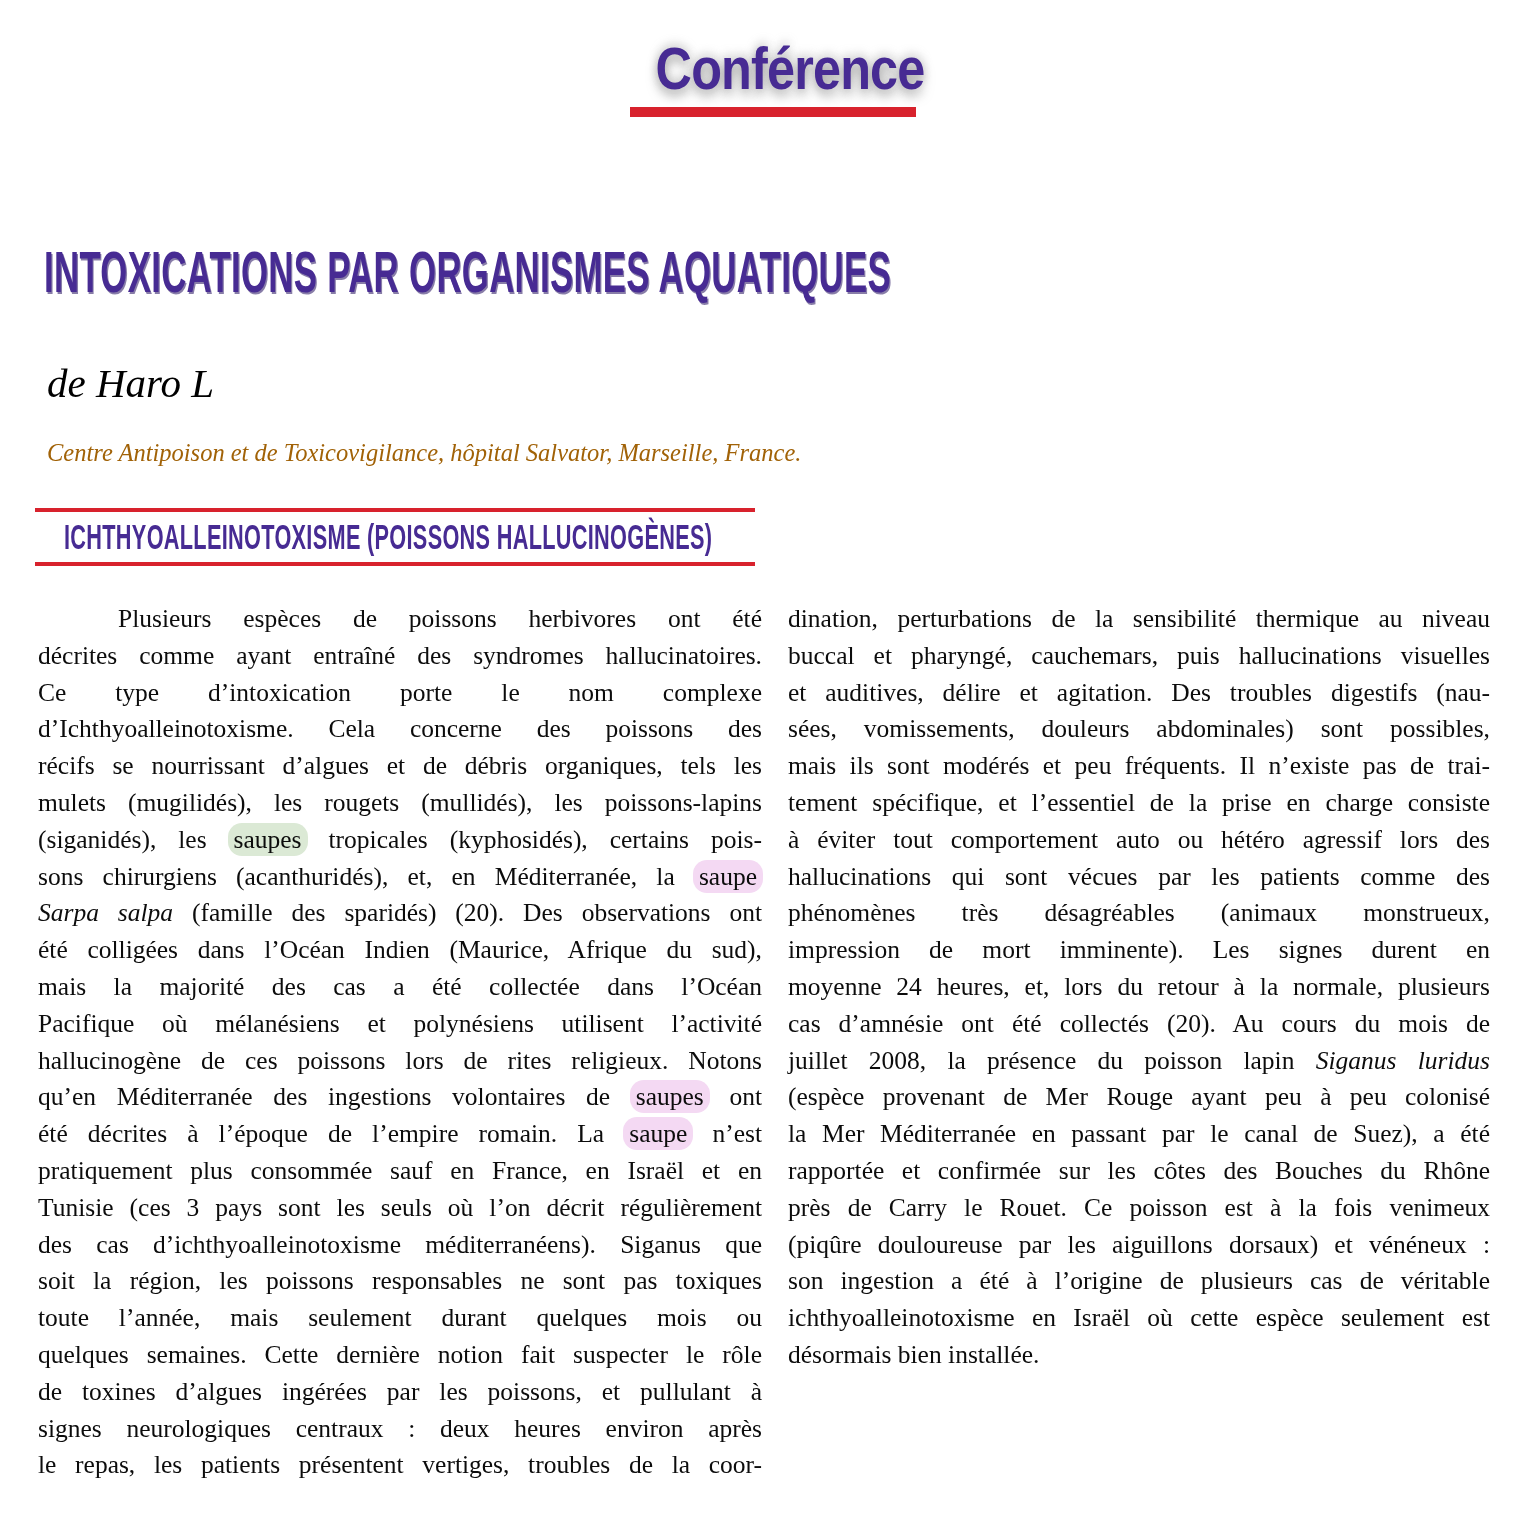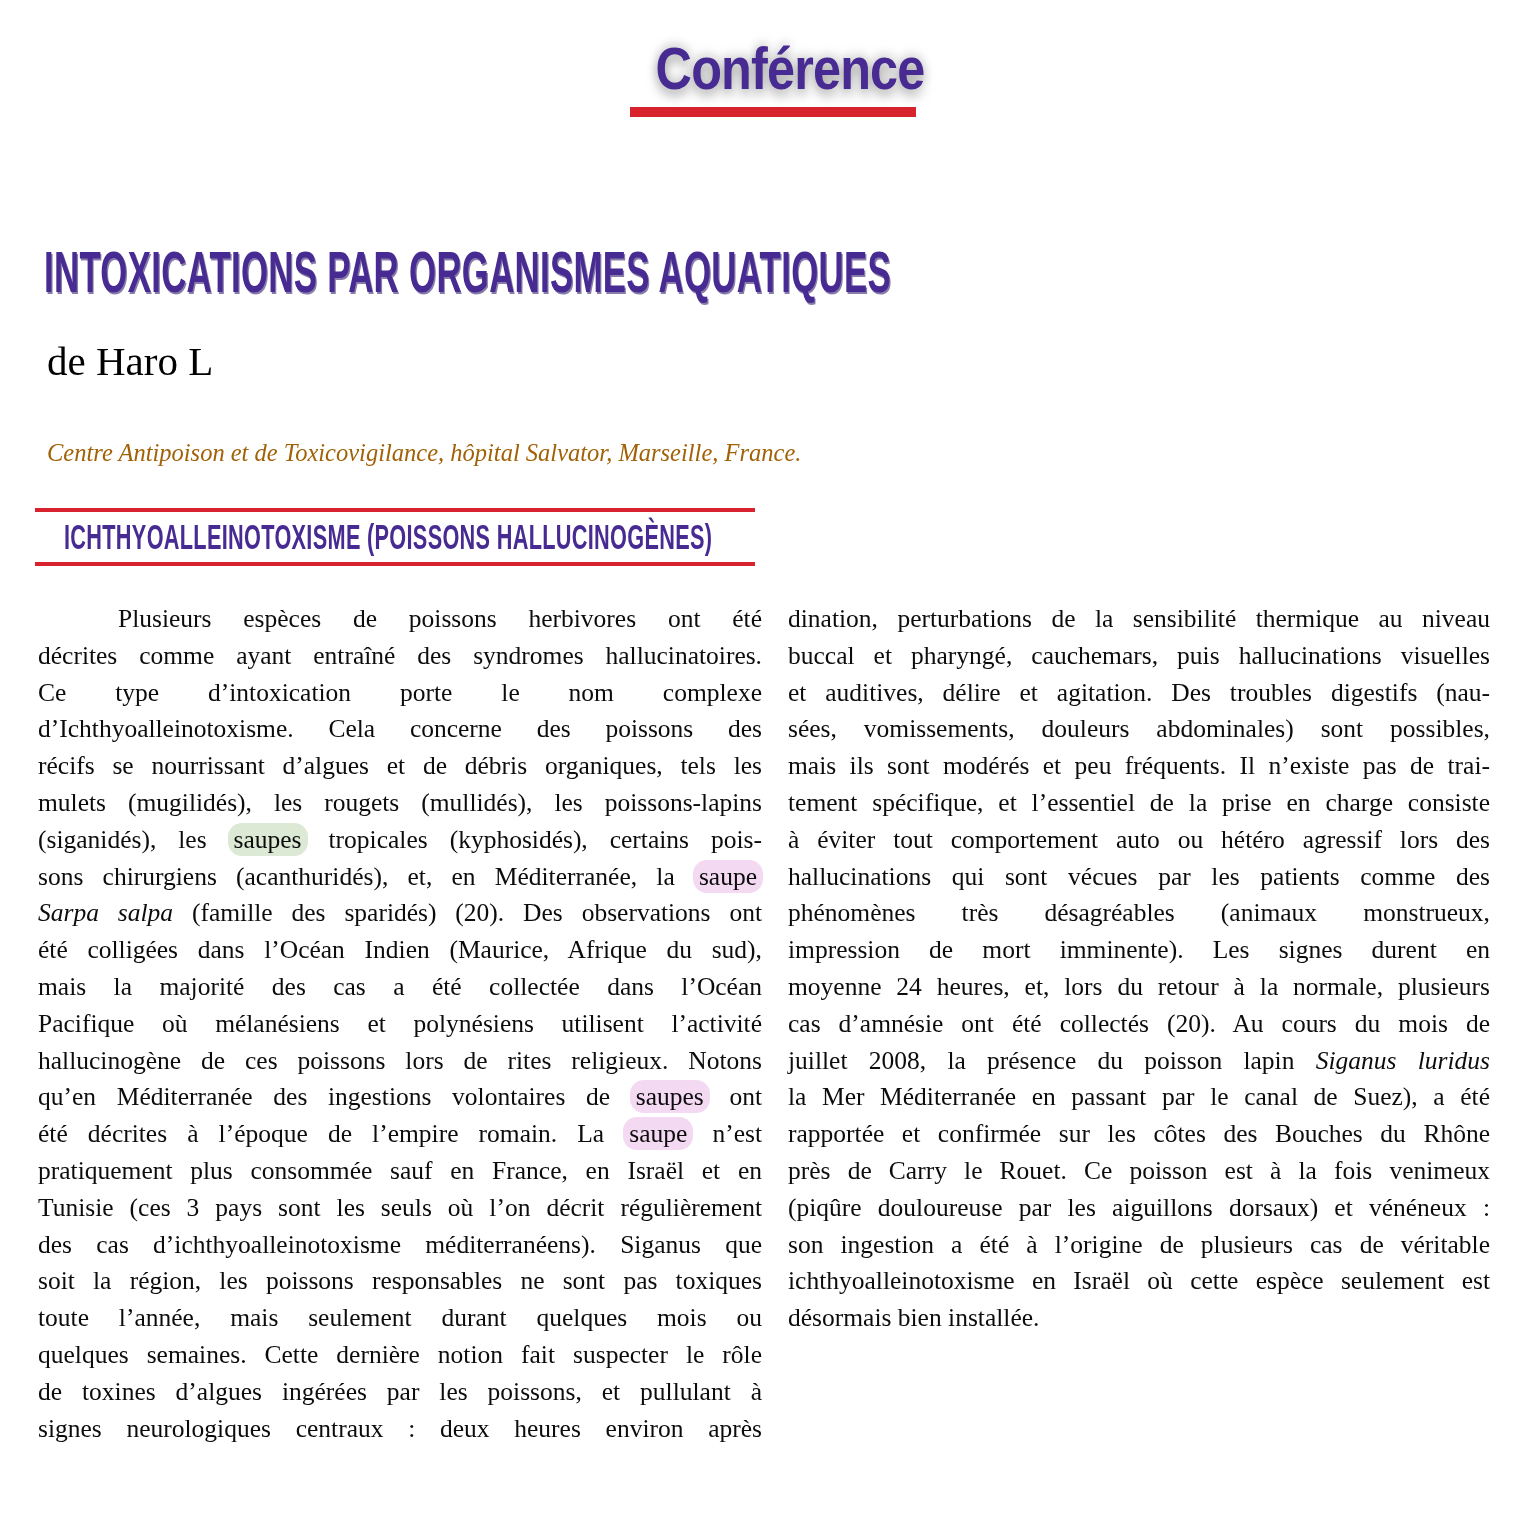--- a/index.html
+++ b/index.html
@@ -62,24 +62,25 @@
     transform: scaleX(0.60);
     transform-origin: left center;
     white-space: nowrap;
     text-shadow: 2px 2px 0 rgba(38,19,96,0.55);
     letter-spacing: 0.5px;
   }
 
   .author {
     position: absolute;
     left: 47px;
-    top: 338px;
+    top: 360px;
     font-size: 41px;
     line-height: 46px;
     color: #000000;
+    font-style: italic;
   }
 
   .affiliation {
     position: absolute;
     left: 47px;
     top: 438px;
     font-size: 24.5px;
     line-height: 30px;
     font-style: italic;
     color: #a16207;
@@ -177,35 +178,37 @@
         <div class="line"><span>qu’en Méditerranée des ingestions volontaires de </span><span class="hp">saupes</span><span> ont</span></div>
         <div class="line"><span>été décrites à l’époque de l’empire romain. La </span><span class="hp">saupe</span><span> n’est</span></div>
         <div class="line"><span>pratiquement plus consommée sauf en France, en Israël et en</span></div>
         <div class="line"><span>Tunisie (ces 3 pays sont les seuls où l’on décrit régulièrement</span></div>
         <div class="line"><span>des cas d’ichthyoalleinotoxisme méditerranéens). Siganus que</span></div>
         <div class="line"><span>soit la région, les poissons responsables ne sont pas toxiques</span></div>
         <div class="line"><span>toute l’année, mais seulement durant quelques mois ou</span></div>
         <div class="line"><span>quelques semaines. Cette dernière notion fait suspecter le rôle</span></div>
         <div class="line"><span>de toxines d’algues ingérées par les poissons, et pullulant à</span></div>
         <div class="line"><span>signes neurologiques centraux : deux heures environ après</span></div>
+        <div class="line"><span>le repas, les patients présentent vertiges, troubles de la coor-</span></div>
       </div>
     <div class="col-right">
         <div class="line"><span>dination, perturbations de la sensibilité thermique au niveau</span></div>
         <div class="line"><span>buccal et pharyngé, cauchemars, puis hallucinations visuelles</span></div>
         <div class="line"><span>et auditives, délire et agitation. Des troubles digestifs (nau-</span></div>
         <div class="line"><span>sées, vomissements, douleurs abdominales) sont possibles,</span></div>
         <div class="line"><span>mais ils sont modérés et peu fréquents. Il n’existe pas de trai-</span></div>
         <div class="line"><span>tement spécifique, et l’essentiel de la prise en charge consiste</span></div>
         <div class="line"><span>à éviter tout comportement auto ou hétéro agressif lors des</span></div>
         <div class="line"><span>hallucinations qui sont vécues par les patients comme des</span></div>
         <div class="line"><span>phénomènes très désagréables (animaux monstrueux,</span></div>
         <div class="line"><span>impression de mort imminente). Les signes durent en</span></div>
         <div class="line"><span>moyenne 24 heures, et, lors du retour à la normale, plusieurs</span></div>
         <div class="line"><span>cas d’amnésie ont été collectés (20). Au cours du mois de</span></div>
         <div class="line"><span>juillet 2008, la présence du poisson lapin </span><span class="i">Siganus luridus</span></div>
+        <div class="line"><span>(espèce provenant de Mer Rouge ayant peu à peu colonisé</span></div>
         <div class="line"><span>la Mer Méditerranée en passant par le canal de Suez), a été</span></div>
         <div class="line"><span>rapportée et confirmée sur les côtes des Bouches du Rhône</span></div>
         <div class="line"><span>près de Carry le Rouet. Ce poisson est à la fois venimeux</span></div>
         <div class="line"><span>(piqûre douloureuse par les aiguillons dorsaux) et vénéneux :</span></div>
         <div class="line"><span>son ingestion a été à l’origine de plusieurs cas de véritable</span></div>
         <div class="line"><span>ichthyoalleinotoxisme en Israël où cette espèce seulement est</span></div>
         <div class="line last"><span>désormais bien installée.</span></div>
       </div>
   </div>
 

